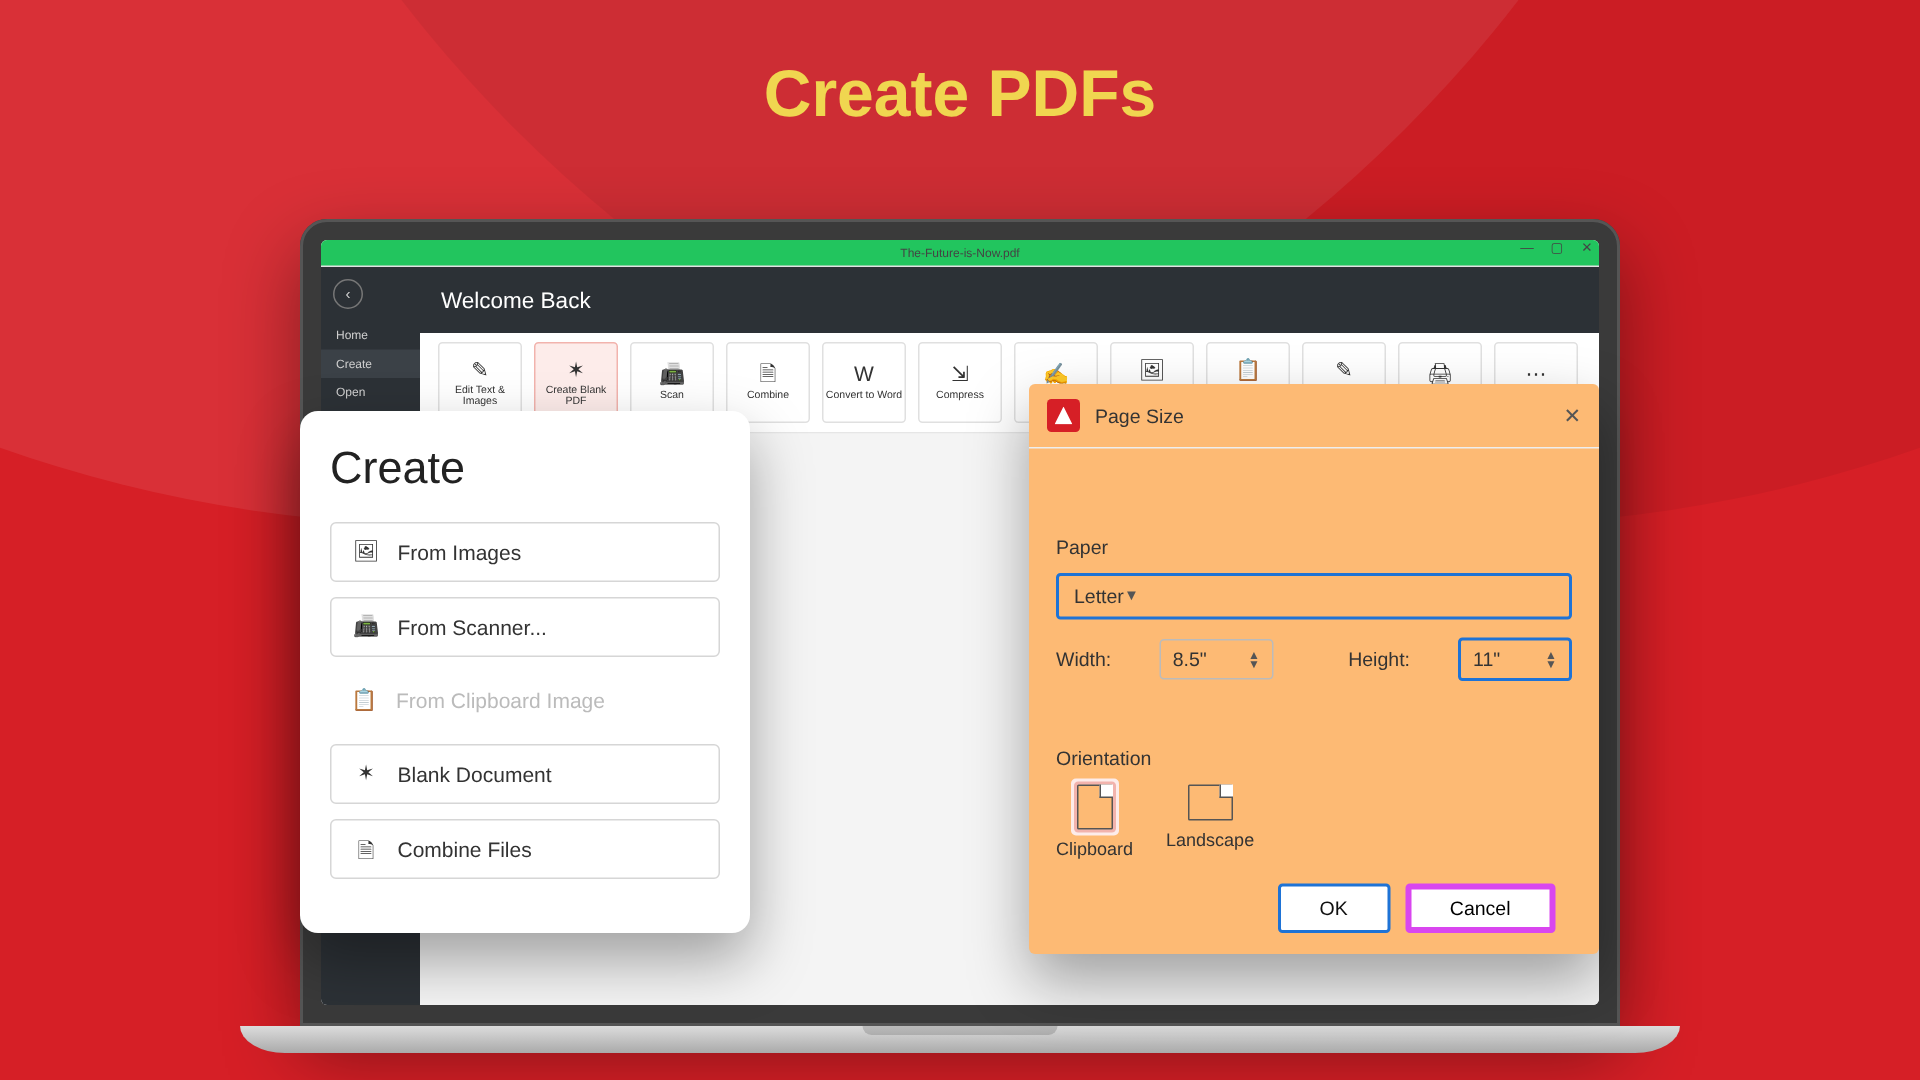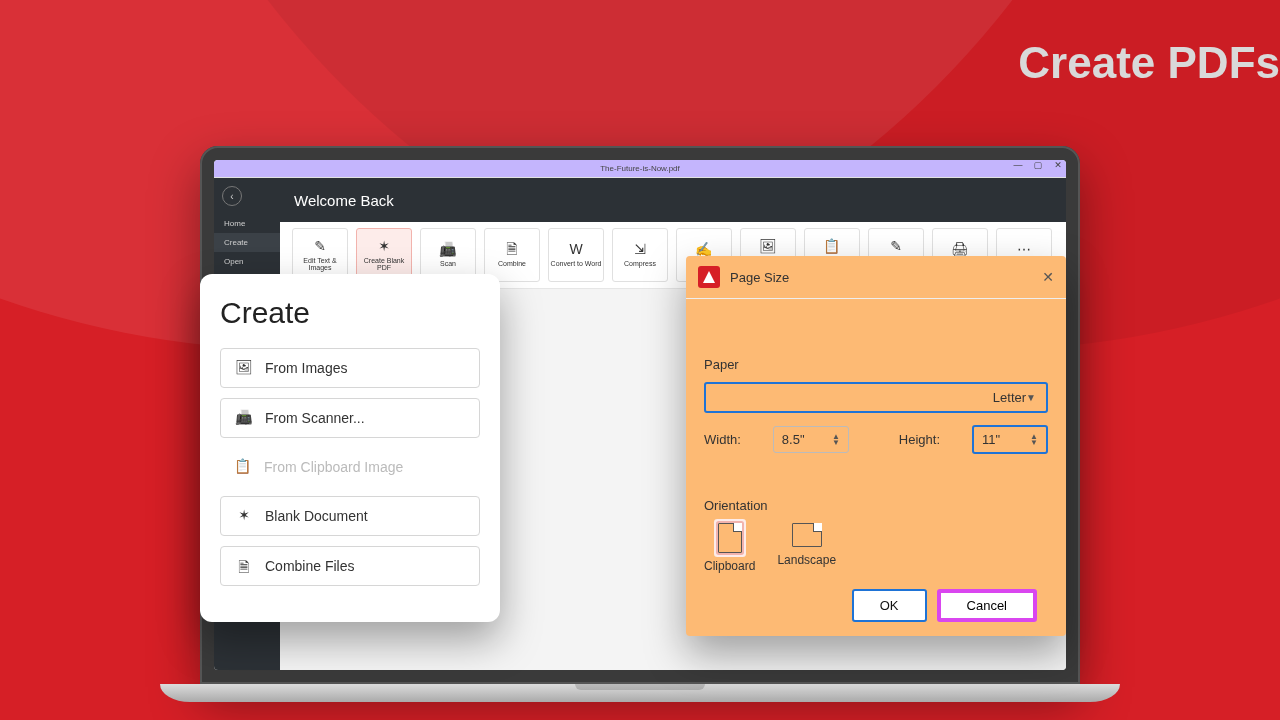--- a/index.html
+++ b/index.html
@@ -15,24 +15,24 @@
   position: absolute;
   width: 1800px; height: 1800px;
   border-radius: 50%;
   background: rgba(255,255,255,0.08);
   top: -1450px;
 }
 .bg-waves::before { left: -600px; }
 .bg-waves::after  { right: -600px; background: rgba(0,0,0,0.05); }
 
 h1.title {
-  color: #e5e5e5;
+  color: #fde047;
   font-size: 44px;
   font-weight: 700;
-  text-align: right;
+  text-align: center;
   padding-top: 38px;
 }
 
 
 .laptop {
   position: absolute;
   left: 50%; transform: translateX(-50%);
   bottom: 18px;
   width: 880px;
 }
@@ -58,21 +58,21 @@
 }
 .laptop-base::before {
   content:"";
   position:absolute; left:50%; top:0; transform:translateX(-50%);
   width:130px; height:6px; background: rgba(0,0,0,.15);
   border-radius: 0 0 8px 8px;
 }
 
 
 .titlebar {
-  height: 18px; background:#c4b5fd; border-bottom:1px solid #e2e2e2;
+  height: 18px; background:#22c55e; border-bottom:1px solid #e2e2e2;
   font-size: 8px; color:#444;
   display:flex; align-items:center; justify-content:center;
   position:relative;
 }
 .winbtns { position:absolute; right:2px; top:0; display:flex; gap:8px; font-size:9px; color:#444;}
 .winbtns span{display:inline-block; width:12px; text-align:center;}
 .app {
   display:flex; height: calc(100% - 18px);
 }
 .sidebar {
@@ -139,21 +139,21 @@
   display:flex; align-items:center; gap:10px;
   padding: 10px 12px; border-bottom:1px solid #eee;
 }
 .ps-head .logo { width:22px; height:22px; background:#d61f26; border-radius:3px; position:relative;}
 .ps-head .logo::after { content:""; position:absolute; inset:5px; background:#fff; clip-path: polygon(50% 0, 100% 100%, 0 100%);}
 .ps-head .close { margin-left:auto; font-size:14px; color:#555; cursor:pointer;}
 .ps-body { padding: 14px 18px 6px;}
 .label { font-size:13px; margin-bottom:10px;margin-top:44px;}
 .select {
   border:2px solid #1e73d6; border-radius:3px;
-  display:flex; align-items:center; justify-content:flex-end;
+  display:flex; align-items:center; justify-content:flex-start;
   padding: 6px 10px; margin-bottom:12px;
 }
 .select .caret{font-size:10px;color:#555}
 .row { display:flex; gap:32px; align-items:center; margin-bottom:14px;}
 .numbox {
   border:1px solid #bbb; border-radius:3px;
   padding: 5px 8px; width: 76px;
   display:flex; align-items:center; justify-content:space-between;
 }
 .numbox.active { border:2px solid #1e73d6;}

